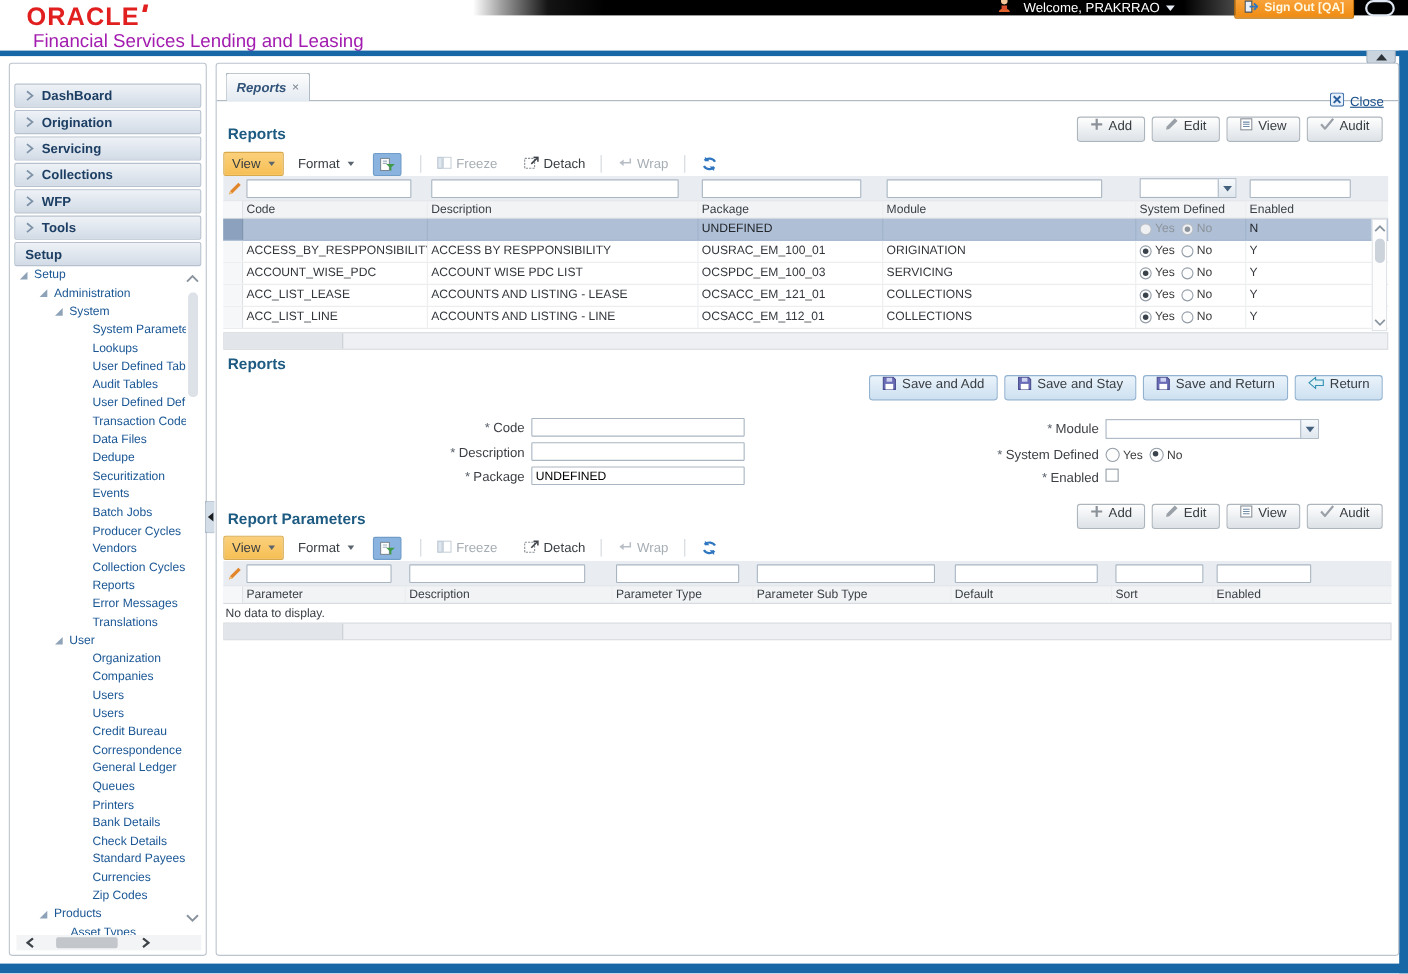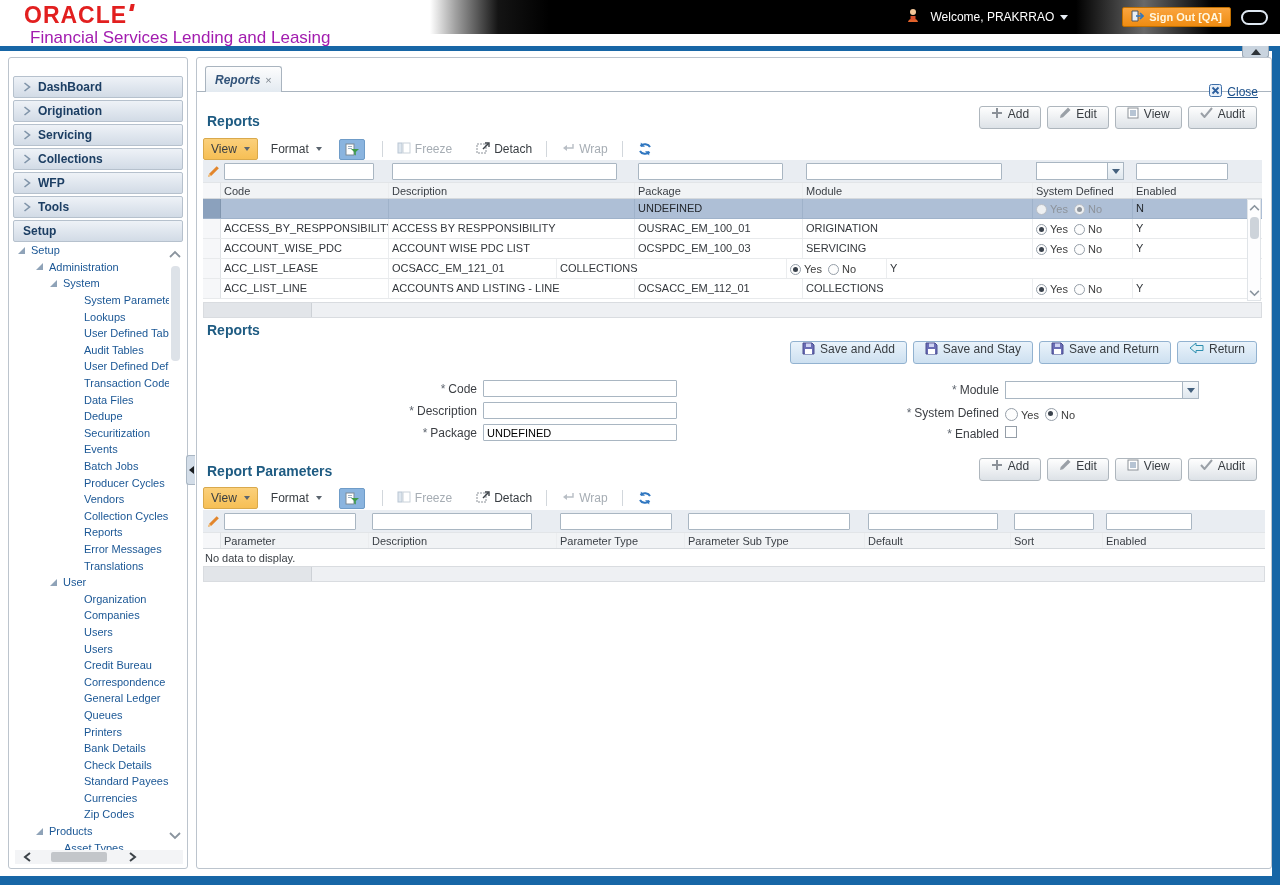--- a/index.html
+++ b/index.html
@@ -5,21 +5,21 @@
   * { margin:0; padding:0; box-sizing:border-box; }
   html,body { width:1280px; height:885px; overflow:hidden; }
   body { font-family:"Liberation Sans","DejaVu Sans",sans-serif; background:#fff; }
   .app { position:relative; width:1280px; height:885px; background:#fff; }
 
   
   .topbar { position:absolute; left:0; top:0; width:1280px; height:46px; background:#fff; }
   .brand { position:absolute; left:24px; top:2px; font-size:23px; font-weight:bold; letter-spacing:1px; color:#e21f1f; }
   .brand-mark { position:absolute; right:-7px; top:2px; width:4px; height:7px; background:#e21f1f; transform:skewX(-12deg); }
   .subtitle { position:absolute; left:30px; top:28px; font-size:17px; color:#a21caf; }
-  .blackbar { position:absolute; right:0; top:0; height:34px; width:850px;
+  .blackbar { position:absolute; right:0; top:0; height:14px; width:850px;
     background:
       linear-gradient(90deg, rgba(160,160,160,0) 76%, rgba(190,190,190,.55) 84%, rgba(0,0,0,0) 92%),
       linear-gradient(90deg, rgba(255,255,255,1) 0, rgba(150,150,150,.9) 3%, #141414 8%, #000 14%);
     display:flex; align-items:center; justify-content:flex-end; gap:10px; padding-right:12px; }
   .welcome { display:flex; align-items:center; gap:6px; color:#fff; font-size:12px; }
   .dd-caret { width:0; height:0; border-left:4px solid transparent; border-right:4px solid transparent; border-top:5px solid #e8eef5; }
   .signout-btn { display:flex; align-items:center; gap:5px; height:20px; padding:0 8px; background:linear-gradient(#faa53f,#ef8c12); border:1px solid #c06f00; border-radius:2px; color:#fff7e0; font-size:11px; font-weight:bold; cursor:pointer;margin-left:44px; }
   .pill { width:27px; height:15px; border:2px solid #dfe8f2; border-radius:8px; }
 
   
@@ -501,20 +501,21 @@
         <div class="cell c1">ACCOUNT_WISE_PDC</div>
         <div class="cell c2">ACCOUNT WISE PDC LIST</div>
         <div class="cell c3">OCSPDC_EM_100_03</div>
         <div class="cell c4">SERVICING</div>
         <div class="cell c5"><span class="radio on"></span><span class="rl">Yes</span><span class="radio"></span><span class="rl">No</span></div>
         <div class="cell c6" style="border-right:none">Y</div>
       </div>
       <div class="r drow">
         <div class="cell c0 gut"></div>
         <div class="cell c1">ACC_LIST_LEASE</div>
+        <div class="cell c2">ACCOUNTS AND LISTING - LEASE</div>
         <div class="cell c3">OCSACC_EM_121_01</div>
         <div class="cell c4">COLLECTIONS</div>
         <div class="cell c5"><span class="radio on"></span><span class="rl">Yes</span><span class="radio"></span><span class="rl">No</span></div>
         <div class="cell c6" style="border-right:none">Y</div>
       </div>
       <div class="r drow">
         <div class="cell c0 gut"></div>
         <div class="cell c1">ACC_LIST_LINE</div>
         <div class="cell c2">ACCOUNTS AND LISTING - LINE</div>
         <div class="cell c3">OCSACC_EM_112_01</div>

